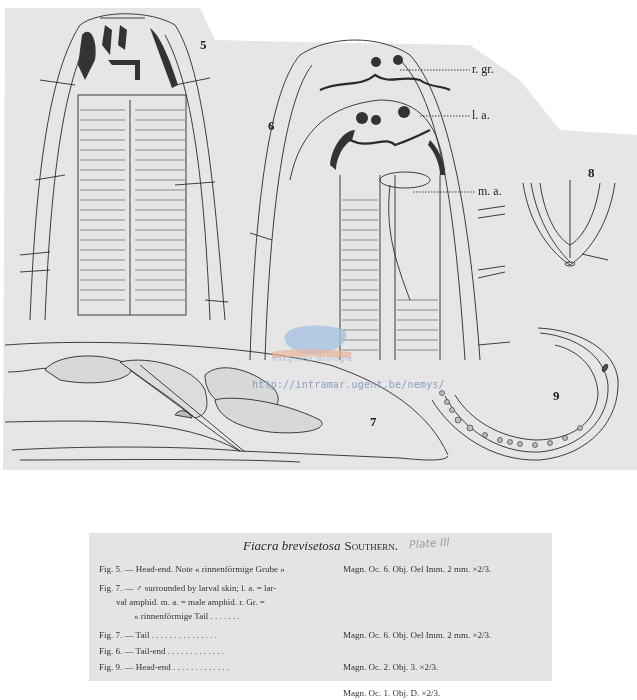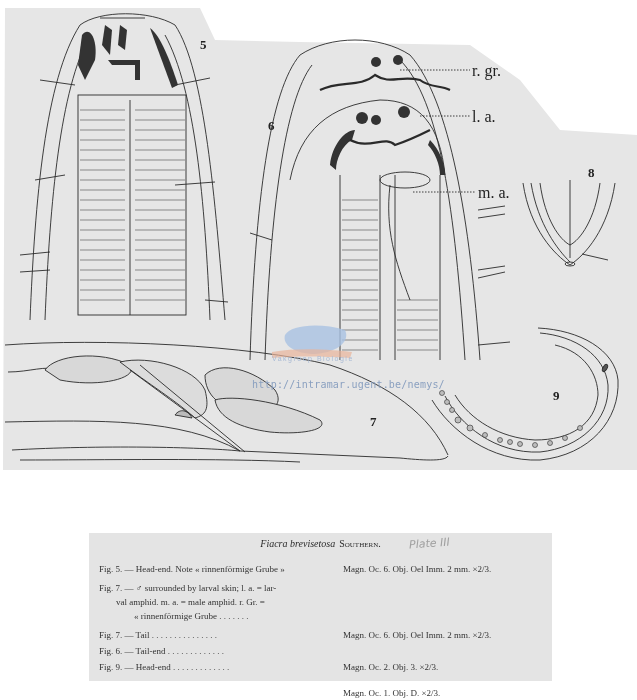--- a/index.html
+++ b/index.html
@@ -1,24 +1,24 @@
 <!DOCTYPE html>
 <html><head>
 <meta charset="utf-8">
 <style>
   html,body{margin:0;padding:0;background:#ffffff;}
   body{width:637px;height:700px;position:relative;overflow:hidden;font-family:"Liberation Serif","DejaVu Serif",serif;color:#2a2a2a;}
   .plate{position:absolute;left:0;top:0;width:637px;height:472px;}
   .plate svg{position:absolute;left:0;top:0;}
   .fig-num{position:absolute;font-weight:bold;font-size:13px;color:#222;font-family:"Liberation Serif",serif;}
-  .label{position:absolute;font-size:16px;color:#222;font-family:"Liberation Serif",serif;}
+  .label{position:absolute;font-size:12px;color:#222;font-family:"Liberation Serif",serif;}
   .watermark{position:absolute;left:252px;top:379px;font-family:"DejaVu Sans Mono",monospace;font-size:10px;color:#8aa0c0;letter-spacing:0.2px;}
   .watermark2{position:absolute;left:272px;top:355px;font-family:"Liberation Sans",sans-serif;font-size:7px;color:#a9bad4;letter-spacing:1.5px;}
   .caption{position:absolute;left:89px;top:533px;width:463px;height:148px;background:#e4e4e4;}
-  .cap-title{position:absolute;left:0;width:463px;top:5px;text-align:center;font-size:10px;}
+  .cap-title{position:absolute;left:0;width:463px;top:5px;text-align:center;font-size:13px;}
   .cap-title i{font-style:italic;}
   .cap-title .auth{font-variant:small-caps;margin-left:4px;}
   .handnote{position:absolute;left:320px;top:4px;font-family:"DejaVu Sans",sans-serif;font-size:11px;color:#a0a0a0;font-style:italic;transform:rotate(-4deg);}
   .row{position:absolute;left:0;font-size:9px;font-family:"Liberation Serif","DejaVu Serif",serif;color:#333;}
   .row .fig{position:absolute;left:0;white-space:nowrap;}
   .row .magn{position:absolute;left:238px;white-space:nowrap;}
   .desc-line{position:absolute;white-space:nowrap;}
 </style>
 </head>
 <body>
@@ -222,21 +222,21 @@
   <span class="handnote">Plate III</span>
 
   <div class="row" style="top:31px;width:463px;">
     <span class="fig" style="left:10px;">Fig. 5. — Head-end. Note « rinnenförmige Grube »</span>
     <span class="magn" style="left:254px;">Magn. Oc. 6. Obj. Oel Imm. 2 mm. ×2/3.</span>
   </div>
 
   <div class="row" style="top:50px;width:463px;">
     <span class="desc-line" style="left:10px;top:0;">Fig. 7. — ♂ surrounded by larval skin; l. a. = lar-</span>
     <span class="desc-line" style="left:27px;top:14px;">val amphid. m. a. = male amphid. r. Gr. =</span>
-    <span class="desc-line" style="left:45px;top:28px;">« rinnenförmige Grube . . . . . . .</span>
+    <span class="desc-line" style="left:45px;top:28px;">« rinnenförmige Tail . . . . . . .</span>
   </div>
 
   <div class="row" style="top:97px;width:463px;">
     <span class="fig" style="left:10px;">Fig. 7. — Tail . . . . . . . . . . . . . . .</span>
     <span class="magn" style="left:254px;">Magn. Oc. 6. Obj. Oel Imm. 2 mm. ×2/3.</span>
   </div>
 
   <div class="row" style="top:113px;width:463px;">
     <span class="fig" style="left:10px;">Fig. 6. — Tail-end . . . . . . . . . . . . .</span>
     <span class="magn" style="left:254px;margin-top:42px;">Magn. Oc. 1. Obj. D. ×2/3.</span>

